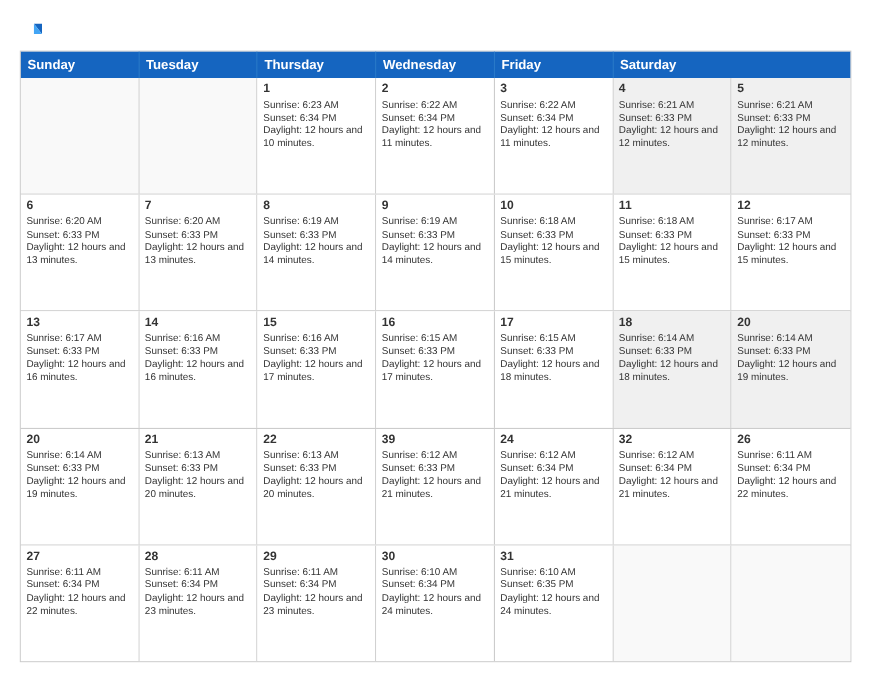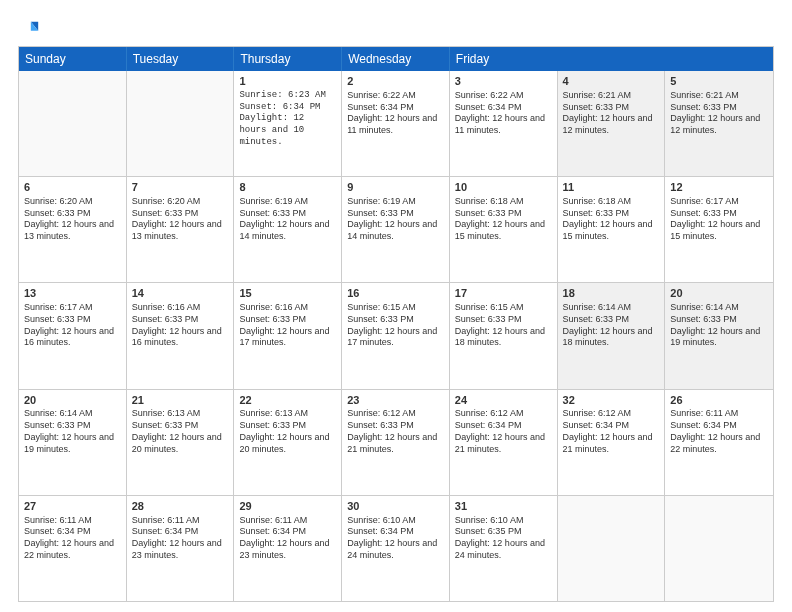--- a/index.html
+++ b/index.html
@@ -59,21 +59,21 @@
       border: 1px solid #ccc;
     }
     .cal-header-row {
       display: grid;
       grid-template-columns: repeat(7, 1fr);
       background: #1565c0;
     }
     .cal-header-cell {
       color: #fff;
       font-size: 12px;
-      font-weight: normal;
+      font-weight: bold;
       padding: 5px 6px;
       border-right: 1px solid #2979c8;
       text-align: left;
     }
     .cal-header-cell:last-child { border-right: none; }
     .cal-body {
       flex: 1;
       display: flex;
       flex-direction: column;
     }
@@ -132,28 +132,29 @@
     </div>
   </div>
 
   <div class="calendar">
     <div class="cal-header-row">
     <div class="cal-header-cell">Sunday</div>
         <div class="cal-header-cell">Tuesday</div>
         <div class="cal-header-cell">Thursday</div>
         <div class="cal-header-cell">Wednesday</div>
         <div class="cal-header-cell">Friday</div>
+        <div class="cal-header-cell">Saturday</div>
       </div>
     <div class="cal-body">
     <div class="cal-week">
           <div class="cal-cell empty"></div>
           <div class="cal-cell empty"></div>
           <div class="cal-cell">
             <span class="day-num">1</span>
-            <div class="day-info" style="white-space: pre-line; font-family: Liberation Mono, monospace;">Sunrise: 6:23 AM
+            <div class="day-info" style="white-space: pre-line;">Sunrise: 6:23 AM
 Sunset: 6:34 PM
 Daylight: 12 hours and 10 minutes.</div>
           </div>
           <div class="cal-cell">
             <span class="day-num">2</span>
             <div class="day-info" style="white-space: pre-line;">Sunrise: 6:22 AM
 Sunset: 6:34 PM
 Daylight: 12 hours and 11 minutes.</div>
           </div>
           <div class="cal-cell">
@@ -276,21 +277,21 @@
 Sunset: 6:33 PM
 Daylight: 12 hours and 20 minutes.</div>
           </div>
           <div class="cal-cell">
             <span class="day-num">22</span>
             <div class="day-info" style="white-space: pre-line;">Sunrise: 6:13 AM
 Sunset: 6:33 PM
 Daylight: 12 hours and 20 minutes.</div>
           </div>
           <div class="cal-cell">
-            <span class="day-num">23</span>
+            <span class="day-num">39</span>
             <div class="day-info" style="white-space: pre-line;">Sunrise: 6:12 AM
 Sunset: 6:33 PM
 Daylight: 12 hours and 21 minutes.</div>
           </div>
           <div class="cal-cell">
             <span class="day-num">24</span>
             <div class="day-info" style="white-space: pre-line;">Sunrise: 6:12 AM
 Sunset: 6:34 PM
 Daylight: 12 hours and 21 minutes.</div>
           </div>

